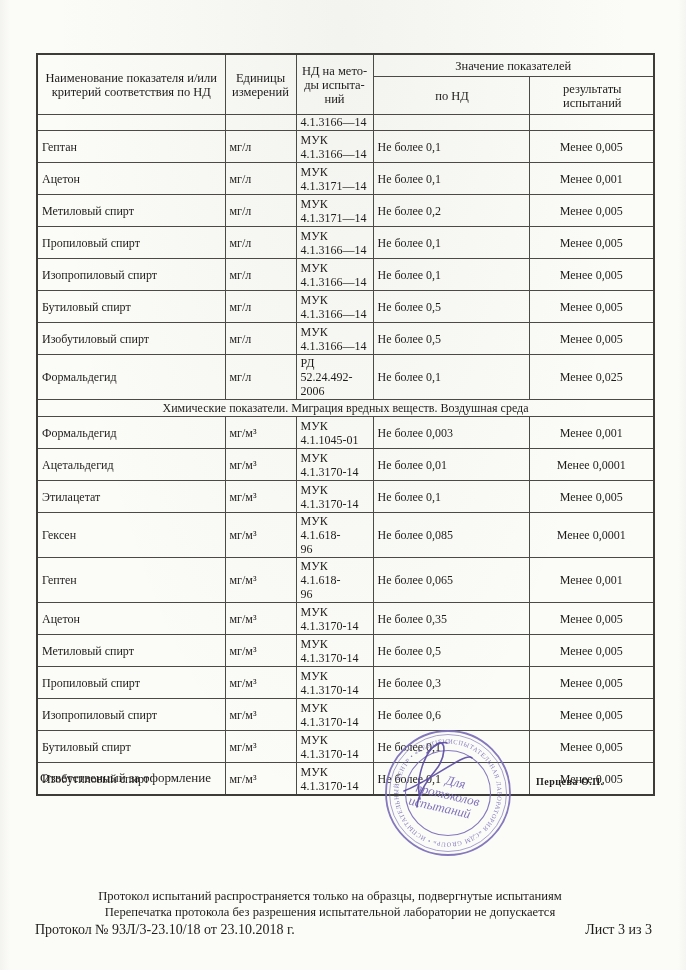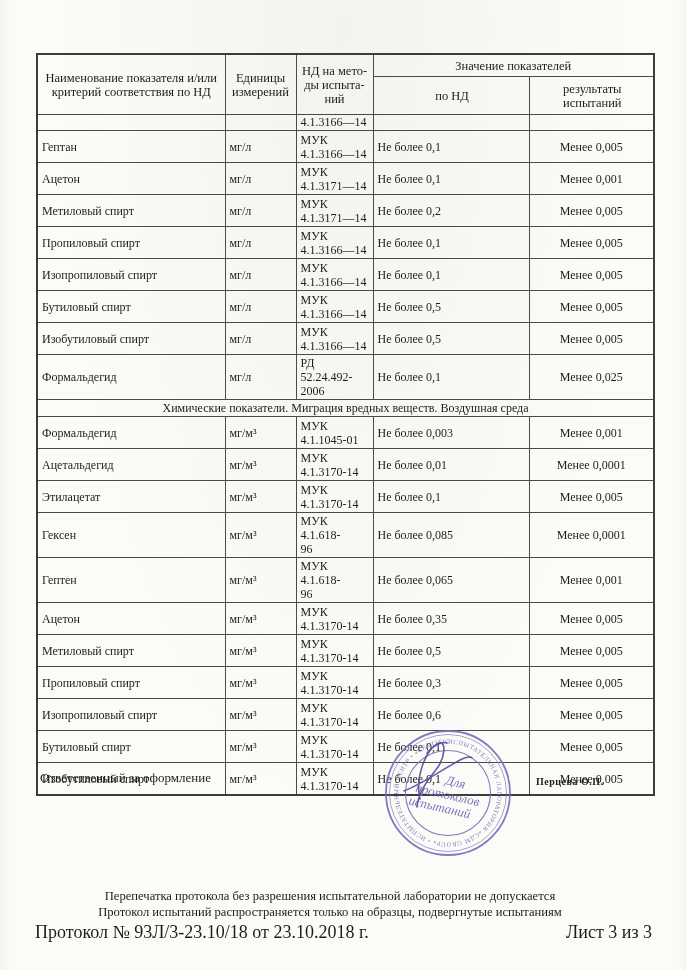--- a/index.html
+++ b/index.html
@@ -43,21 +43,21 @@
   tr.h2 th{height:35px;padding-left:6px;}
 
   .signoff-label{position:absolute;left:40px;top:770px;font-size:13px;}
   .signoff-name{position:absolute;left:536px;top:776px;font-size:10px;letter-spacing:0.5px;font-weight:bold;}
 
   .stamp{position:absolute;left:380px;top:725px;width:138px;height:138px;}
 
   .footer-notes{position:absolute;left:30px;top:889px;width:600px;text-align:center;
     font-size:12.6px;line-height:15.5px;}
   .protocol-row{position:absolute;left:35px;top:922px;width:617px;
-    display:flex;justify-content:space-between;font-size:18px;}
+    display:flex;justify-content:space-between;font-size:14px;}
 </style>
 </head>
 <body>
 
 <div class="page">
 
   <table class="results">
     <colgroup>
       <col style="width:188px">
         <col style="width:71px">
@@ -308,22 +308,22 @@
       </g>
       <g stroke="#5a4aa2" fill="none" stroke-width="1.6" stroke-linecap="round" opacity="0.9">
         <path d="M40,74 C35,54 45,26 57,19 C67,13 66,33 55,46 C45,58 38,70 37,82"></path>
         <path d="M24,66 C42,59 60,46 80,35 C86,32 90,31 92,33"></path>
         <path d="M47,28 C53,21 61,16 67,18"></path>
       </g>
     </svg>
   </div>
 
   <div class="footer-notes">
+    <div>Протокол испытаний распространяется только на образцы, подвергнутые испытаниям</div>
     <div>Перепечатка протокола без разрешения испытательной лаборатории не допускается</div>
-    <div>Протокол испытаний распространяется только на образцы, подвергнутые испытаниям</div>
   </div>
 
   <div class="protocol-row">
     <span>Протокол № 93Л/3-23.10/18 от 23.10.2018 г.</span>
     <span>Лист 3 из 3</span>
   </div>
 
 </div>
 
 </body></html>

